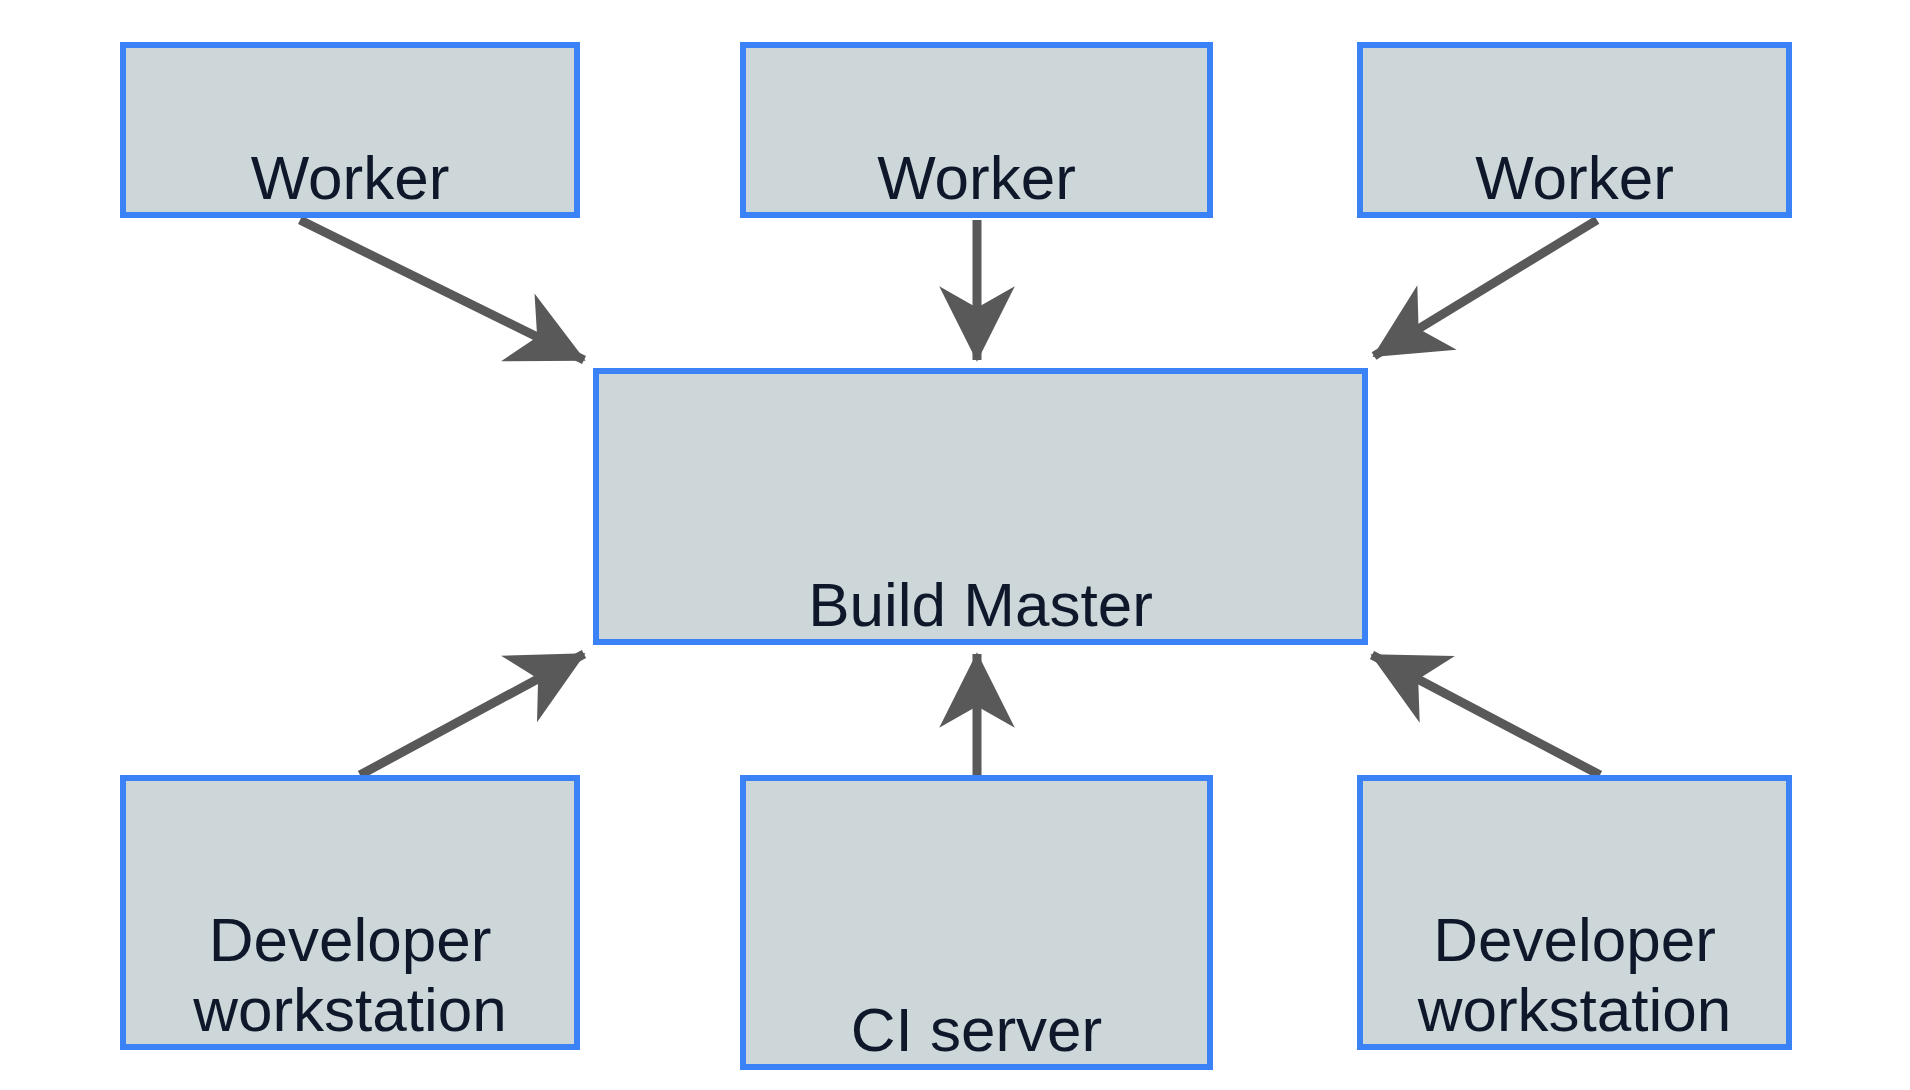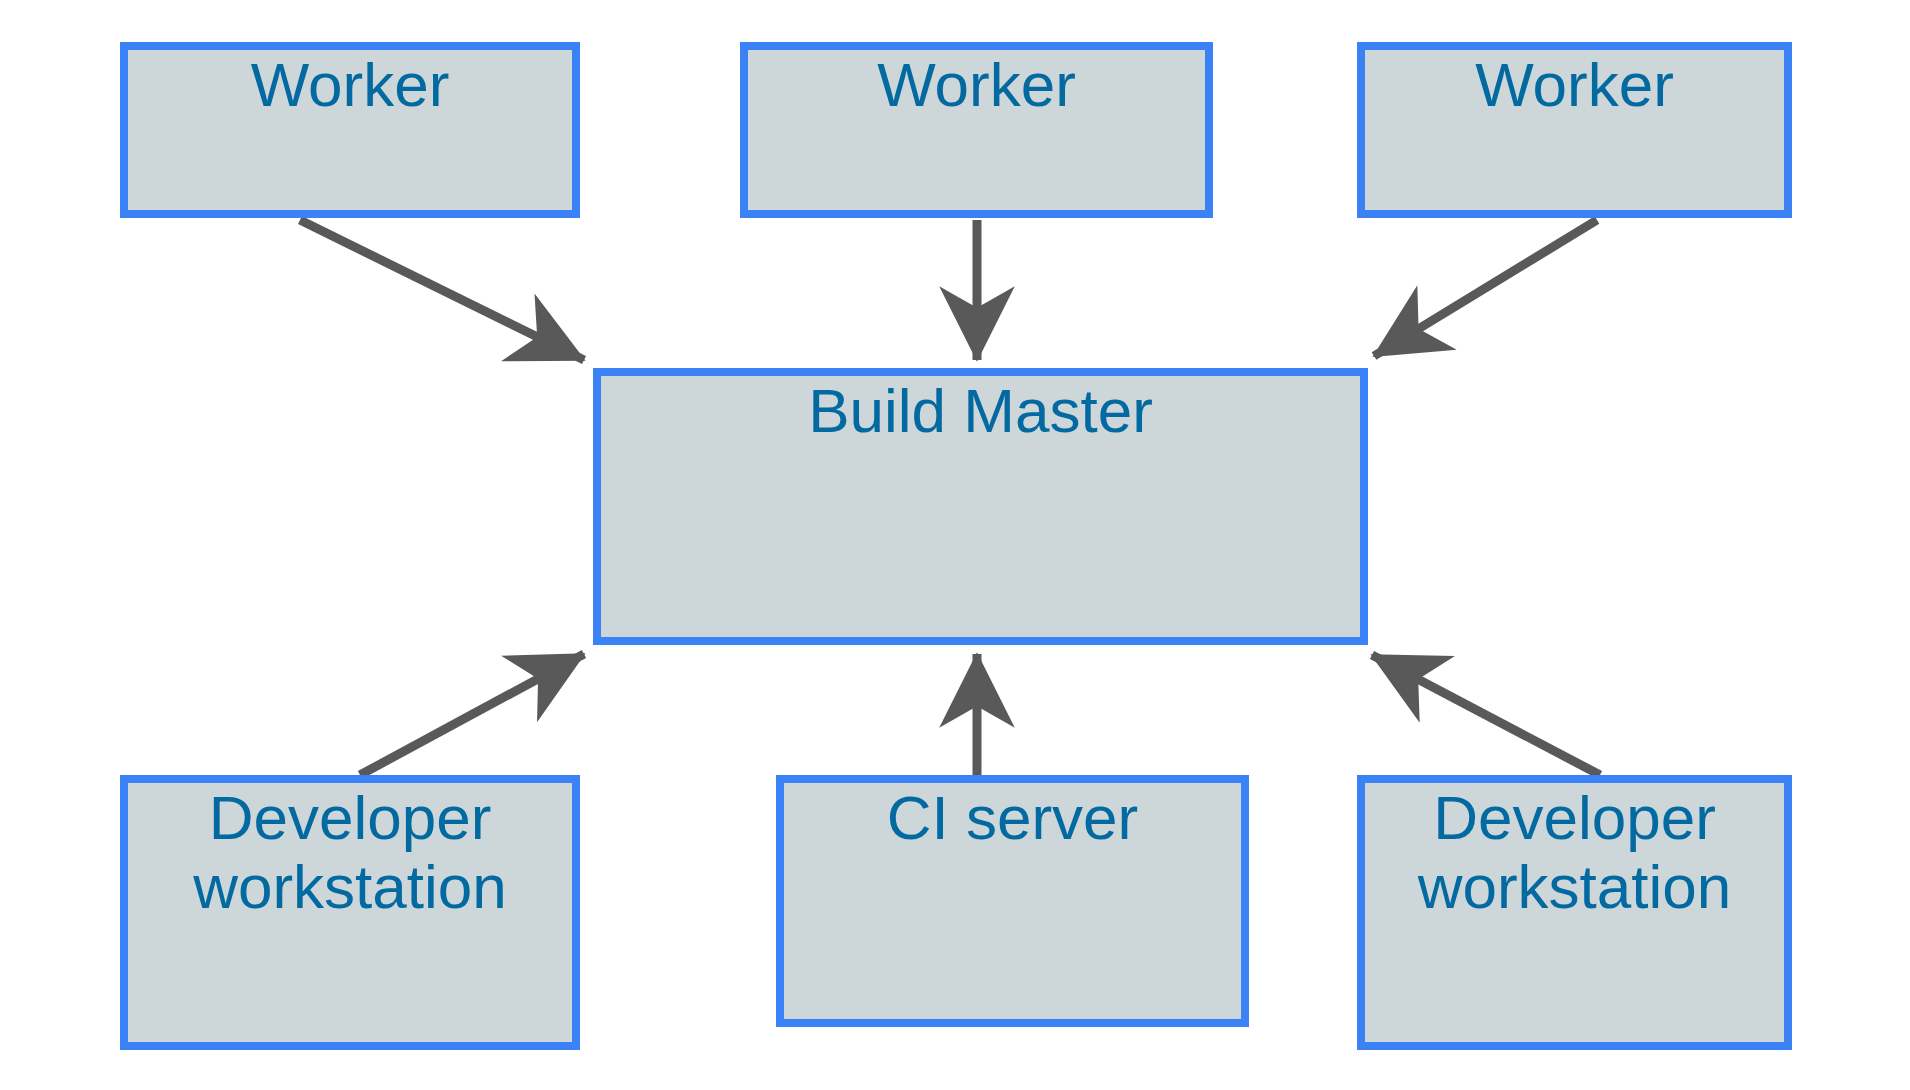--- a/index.html
+++ b/index.html
@@ -12,41 +12,41 @@
     width: 1910px;
     height: 1090px;
     background: #ffffff;
     overflow: hidden;
     font-family: "Liberation Sans", sans-serif;
   }
   .node {
     position: absolute;
     box-sizing: border-box;
     background: #cdd6d9;
-    border: 8px solid #3b82f6;
+    border: 6px solid #3b82f6;
     display: flex;
-    align-items: flex-start;
+    align-items: flex-end;
     justify-content: center;
     text-align: center;
-    color: #0369a1;
+    color: #0f172a;
     font-family: "Liberation Sans", sans-serif;
     font-weight: 400;
     line-height: 1.12;
     white-space: pre-line;
   }
   .node-label {
     display: block;
     padding: 0 6px;
   }
   .n-worker-left   { left: 120px;  top: 42px;  width: 460px; height: 176px; font-size: 62px; }
   .n-worker-mid    { left: 740px;  top: 42px;  width: 473px; height: 176px; font-size: 62px; }
   .n-worker-right  { left: 1357px; top: 42px;  width: 435px; height: 176px; font-size: 62px; }
   .n-build-master  { left: 593px;  top: 368px; width: 775px; height: 277px; font-size: 62px; }
   .n-dev-left      { left: 120px;  top: 775px; width: 460px; height: 275px; font-size: 62px; }
-  .n-ci-server     { left: 740px;  top: 775px; width: 473px; height: 252px; font-size: 62px; margin-left: 36px; }
+  .n-ci-server     { left: 740px;  top: 775px; width: 473px; height: 295px; font-size: 62px; }
   .n-dev-right     { left: 1357px; top: 775px; width: 435px; height: 275px; font-size: 62px; }
 
   #edges {
     position: absolute;
     left: 0;
     top: 0;
     width: 1910px;
     height: 1090px;
     pointer-events: none;
   }

